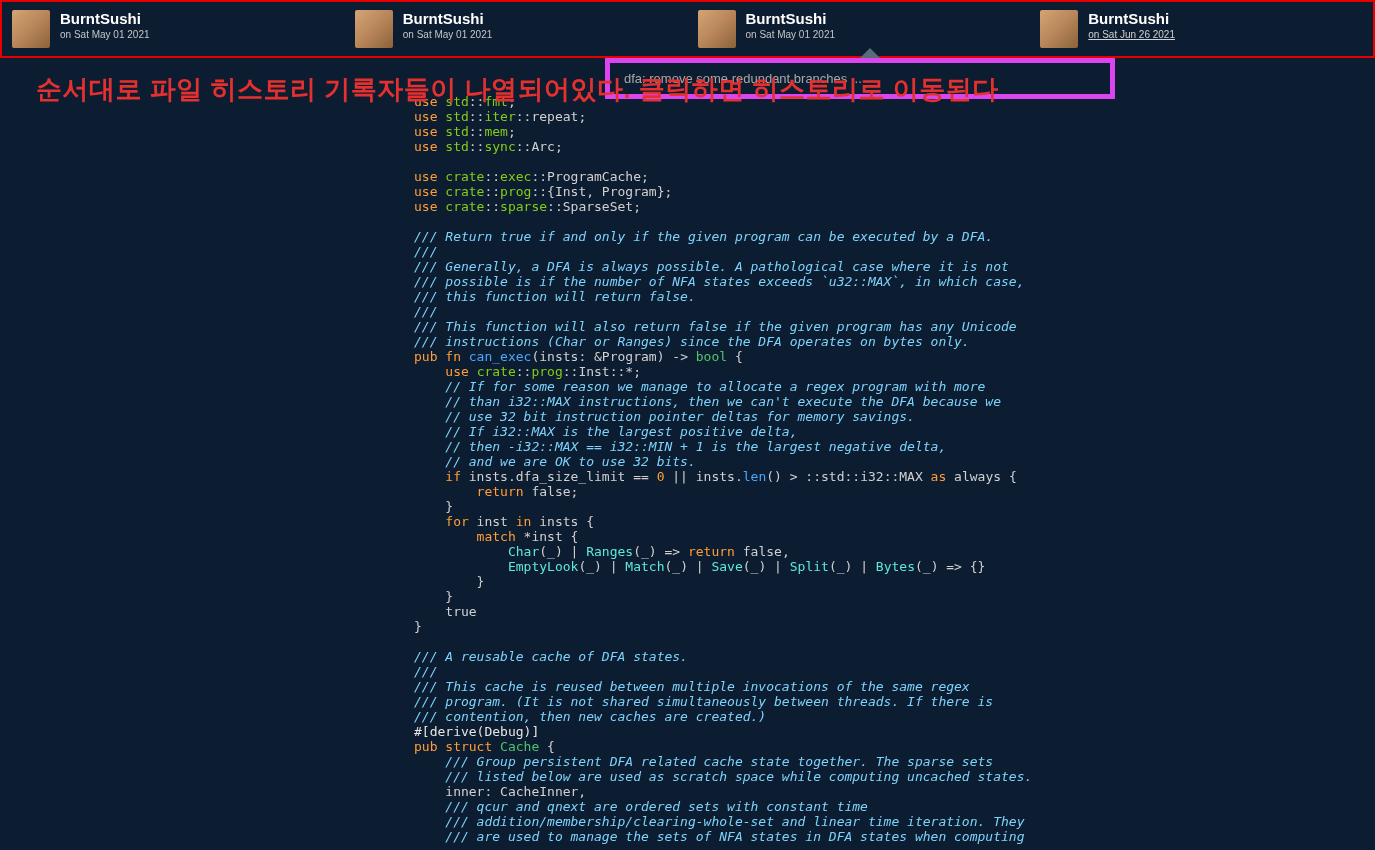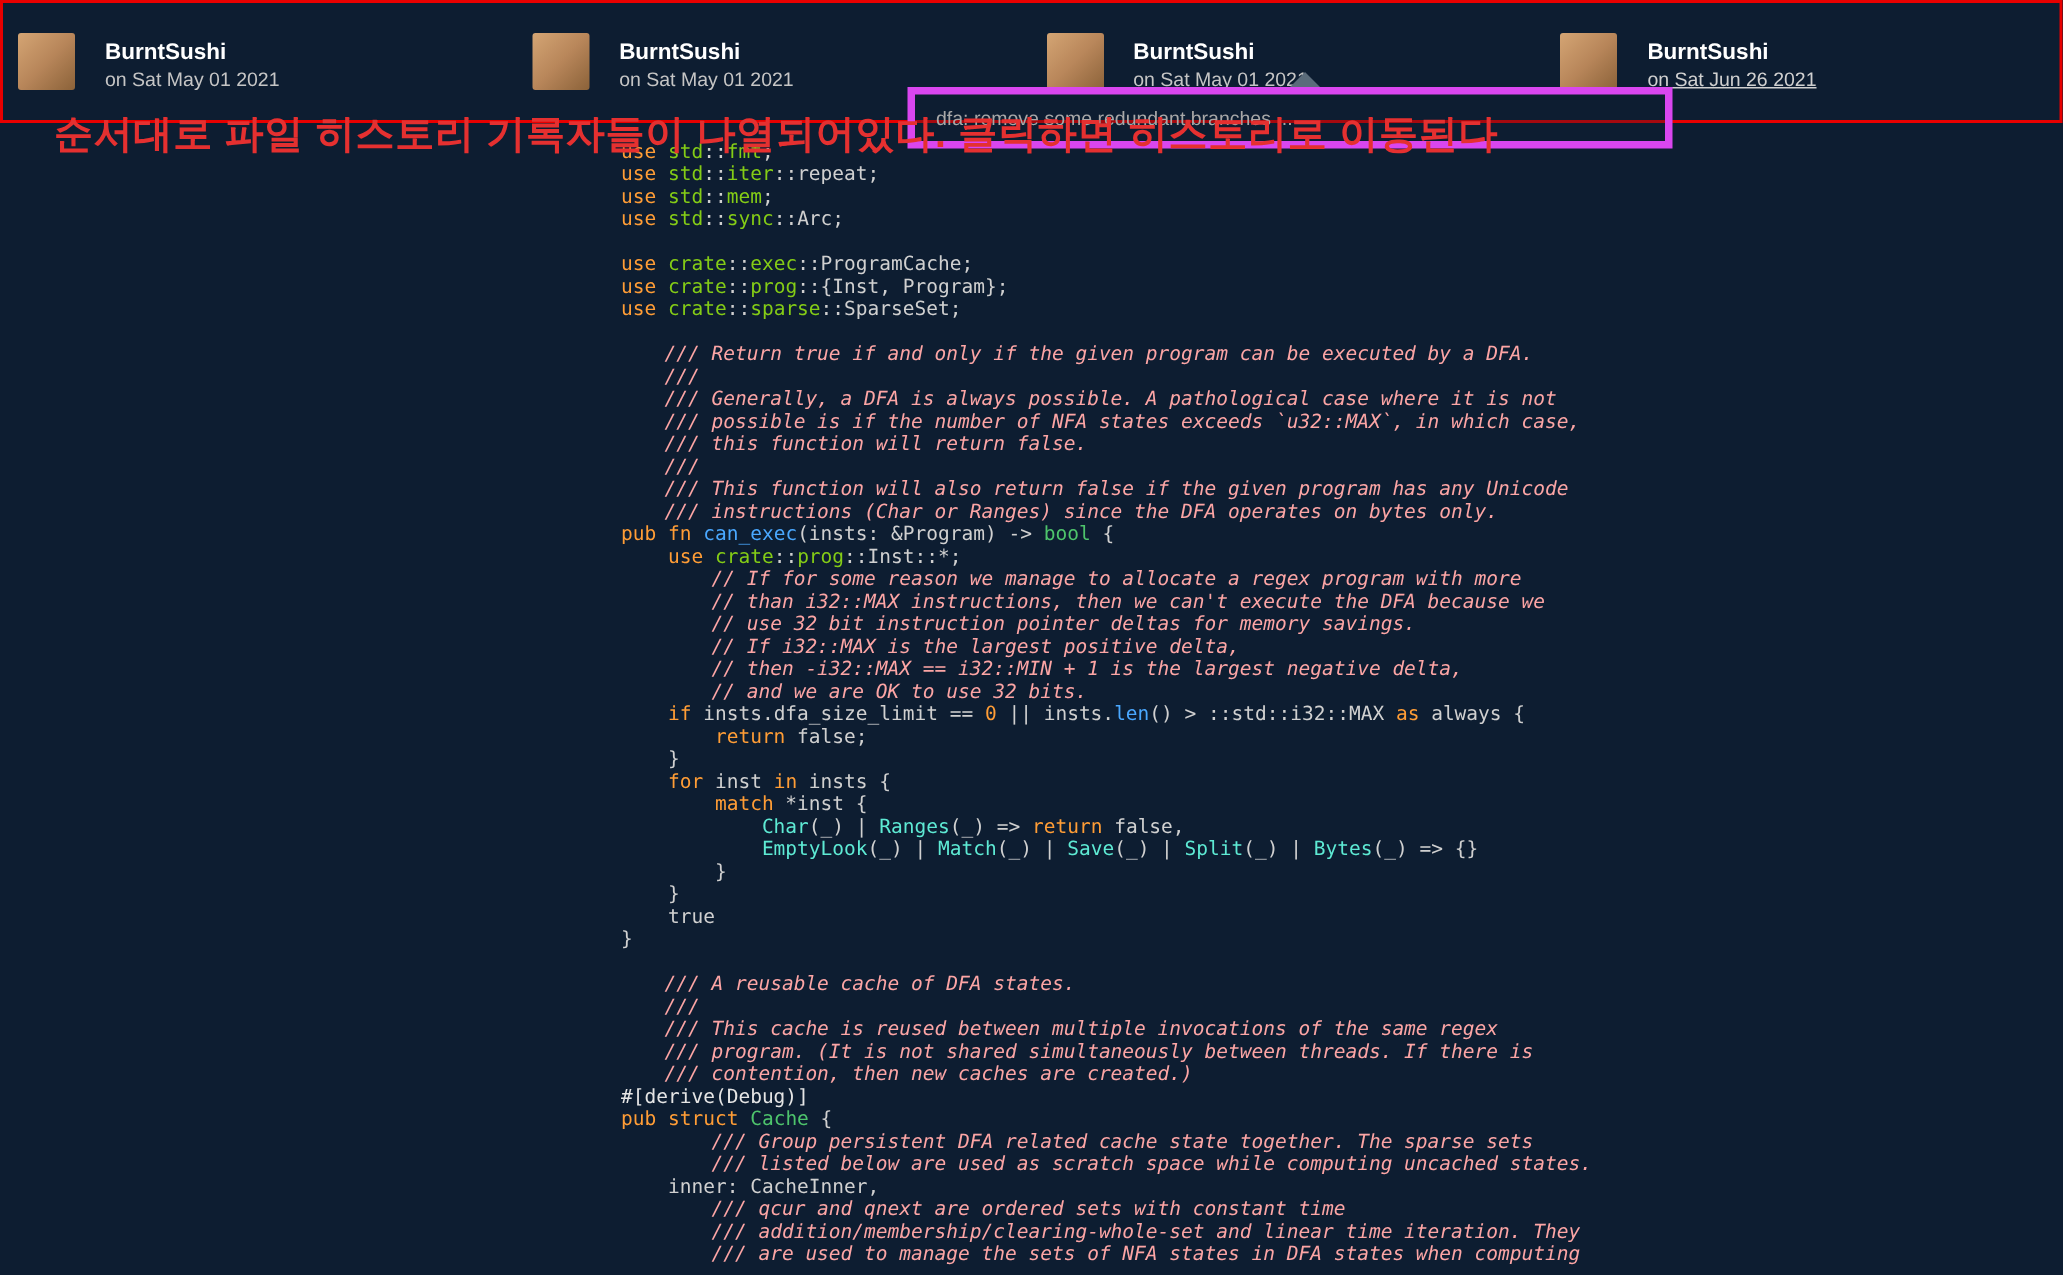--- a/index.html
+++ b/index.html
@@ -13,23 +13,23 @@
     position: relative;
   }
   .history-bar {
     display: flex;
     border: 2px solid #e80000;
     position: relative;
     background: #0d1d31;
   }
   .history-item {
     display: flex;
-    align-items: flex-end;
-    padding: 20px 10px;
-    gap: 20px;
+    align-items: flex-start;
+    padding: 8px 10px;
+    gap: 10px;
     flex: 1;
     cursor: pointer;
   }
   .avatar {
     width: 38px;
     height: 38px;
     background: linear-gradient(135deg, #d4a574 0%, #b8865a 50%, #8b6239 100%);
     border-radius: 2px;
     flex-shrink: 0;
   }
@@ -37,21 +37,21 @@
     display: flex;
     flex-direction: column;
     gap: 2px;
   }
   .history-author {
     font-weight: 600;
     font-size: 15px;
     color: #ffffff;
   }
   .history-date {
-    font-size: 13px;
+    font-size: 10px;
     color: #c5c5c5;
   }
   .history-date.active {
     text-decoration: underline;
     color: #d0d0d0;
   }
   .tooltip-wrap {
     position: absolute;
     left: 605px;
     top: 58px;
@@ -91,21 +91,21 @@
     top: 94px;
     font-family: "Consolas", "Monaco", monospace;
     font-size: 13px;
     line-height: 15px;
     white-space: pre;
     color: #d0d0d0;
   }
   .kw { color: #ff9d36; }
   .path { color: #84cc16; }
   .sep { color: #d0d0d0; }
-  .comment { color: #fca5a5; font-style: italic; margin-left: 29px; }
+  .comment { color: #7dd3fc; font-style: italic; }
   .fn { color: #4aa8ff; }
   .type { color: #4ec46c; }
   .num { color: #ff9d36; }
   .call { color: #4aa8ff; }
   .enum { color: #5eead4; text-align: center; }
   .attr { color: #e5e5e5; }
 </style>
 </head>
 <body>
 

